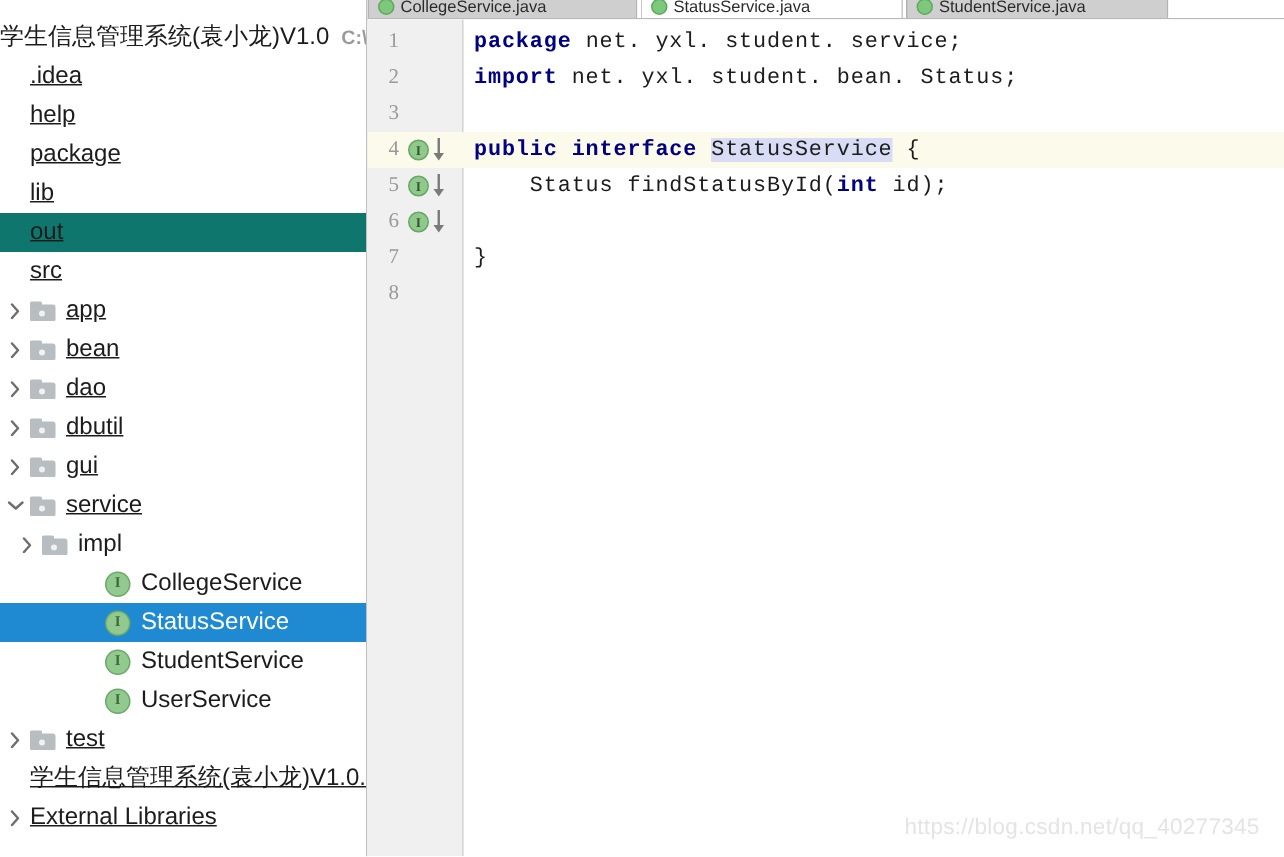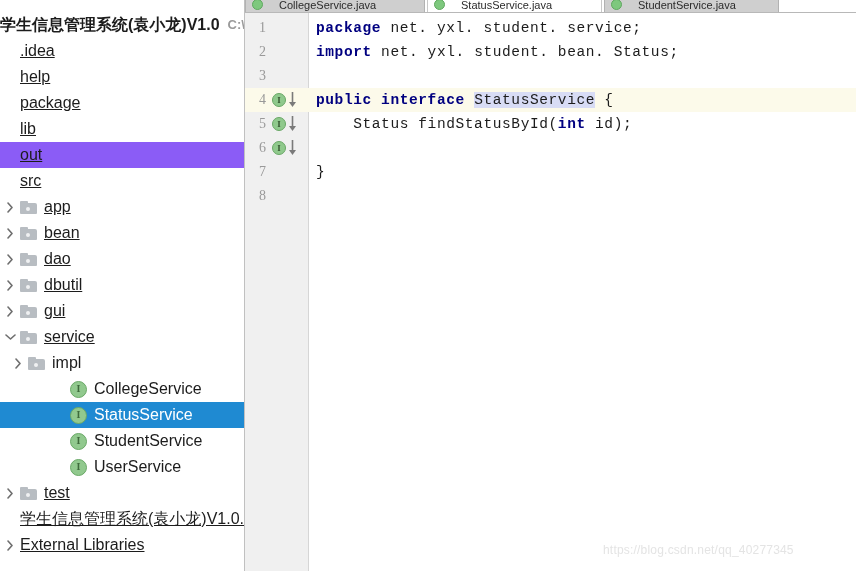--- a/index.html
+++ b/index.html
@@ -47,21 +47,20 @@
   .tab .tab-ico {
     width: 11px; height: 11px; border-radius: 50%;
     background: #7ec87e; border: 1px solid #5fa85f;
     flex: 0 0 auto;
     margin-bottom: 1px;
   }
   .tab .tab-lbl {
     font-size: 11px;
     color: #2b2b2b;
     line-height: 12px;
-    margin-left: 12px;
   }
   .tabstrip-underline {
     position: absolute;
     left: 0; right: 0; bottom: 0;
     height: 1px;
     background: #b8b8b8;
   }
 
   
   .sidebar {
@@ -79,21 +78,21 @@
   .row {
     position: relative;
     height: 26px;
     display: flex;
     align-items: center;
     white-space: nowrap;
     overflow: hidden;
     font-size: 16px;
     color: #1c1c1c;
   }
-  .row.highlight { background: #8b5cf6; }
+  .row.highlight { background: #0f766e; }
   .row.selected { background: #1f8ad2; color: #ffffff; }
 
   .twisty {
     width: 20px; flex: 0 0 20px;
     text-align: center;
     font-size: 13px;
     color: #6e6e6e;
     line-height: 1;
   }
   .twisty svg { display: block; margin: 0 auto; }
@@ -142,21 +141,21 @@
 
   .lbl { line-height: 26px; }
   .lbl-path {
     color: #9a9a9a;
     font-size: 13px;
     margin-left: 8px;
     line-height: 26px;
   }
 
   .row.title { font-weight: bold; font-size: 16px; }
-  .row.title .lbl { font-weight: bold; }
+  .row.title .lbl { font-weight: normal; }
 
   
   .ind0 { padding-left: 0px; }
   .ind1 { padding-left: 0px; text-decoration: underline; }
   .ind2 { padding-left: 8px; }
   .ind3 { padding-left: 50px; }
 
   
   .editor {
     position: absolute;
@@ -230,21 +229,21 @@
   .kw { color: #000080; font-weight: bold; }
   .ident-hl {
     background: #d8dcf5;
   }
   .greyed { color: #a3a3a3; }
 
   
   .watermark {
     position: absolute;
     left: 603px; top: 543px;
-    font-size: 12px;
+    font-size: 15px;
     color: #e4e4e4;
     letter-spacing: 0.2px;
     white-space: nowrap;
     pointer-events: none;
   }
 </style>
 </head>
 <body>
 
 <div id="app">

